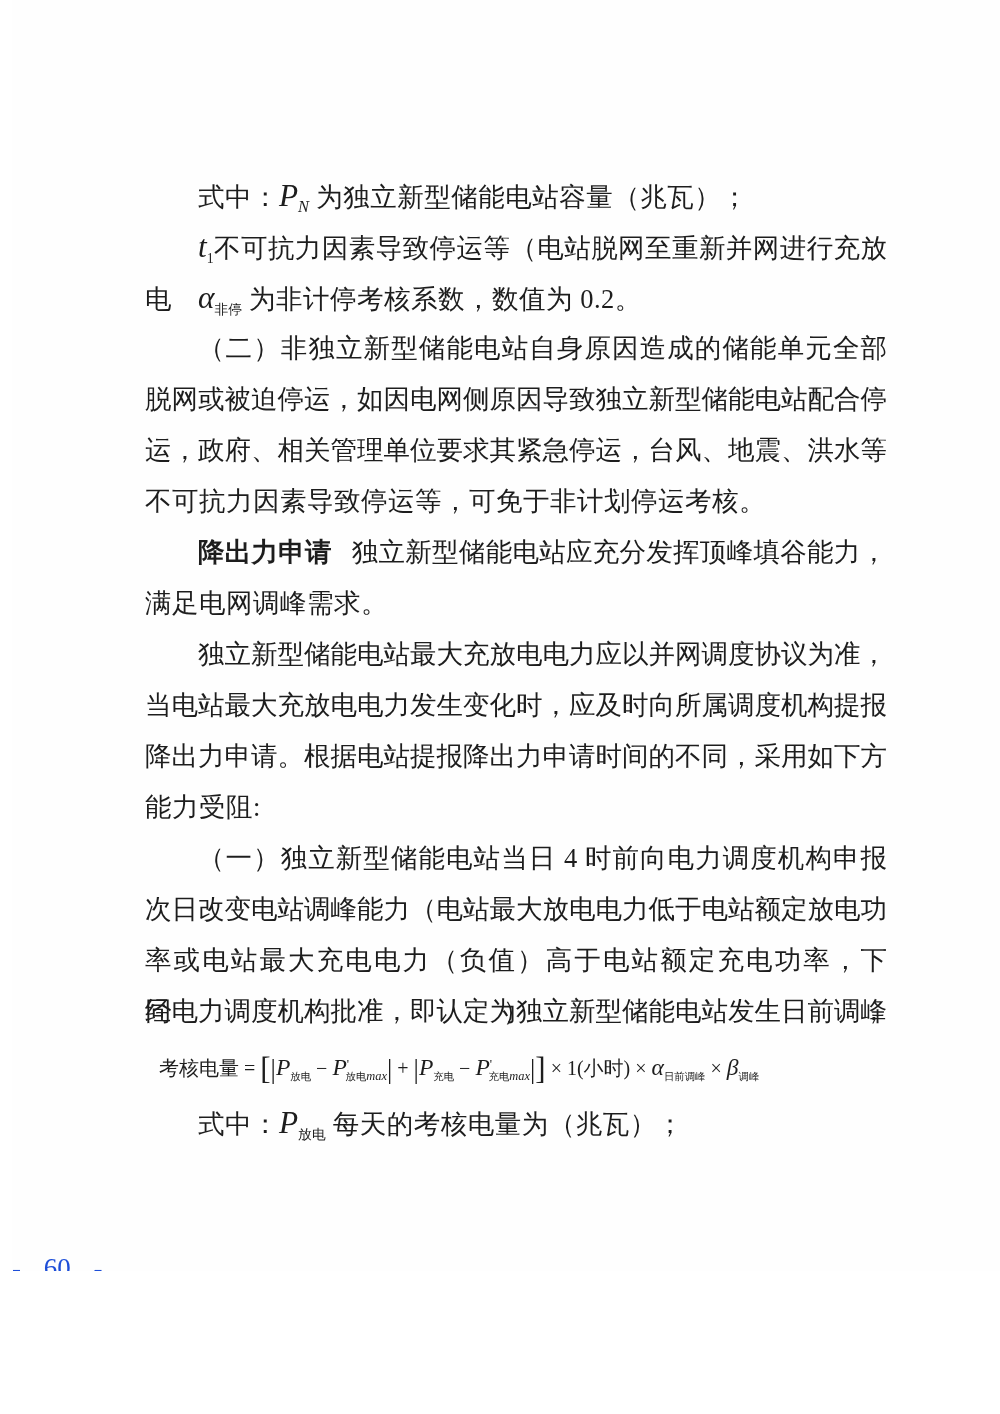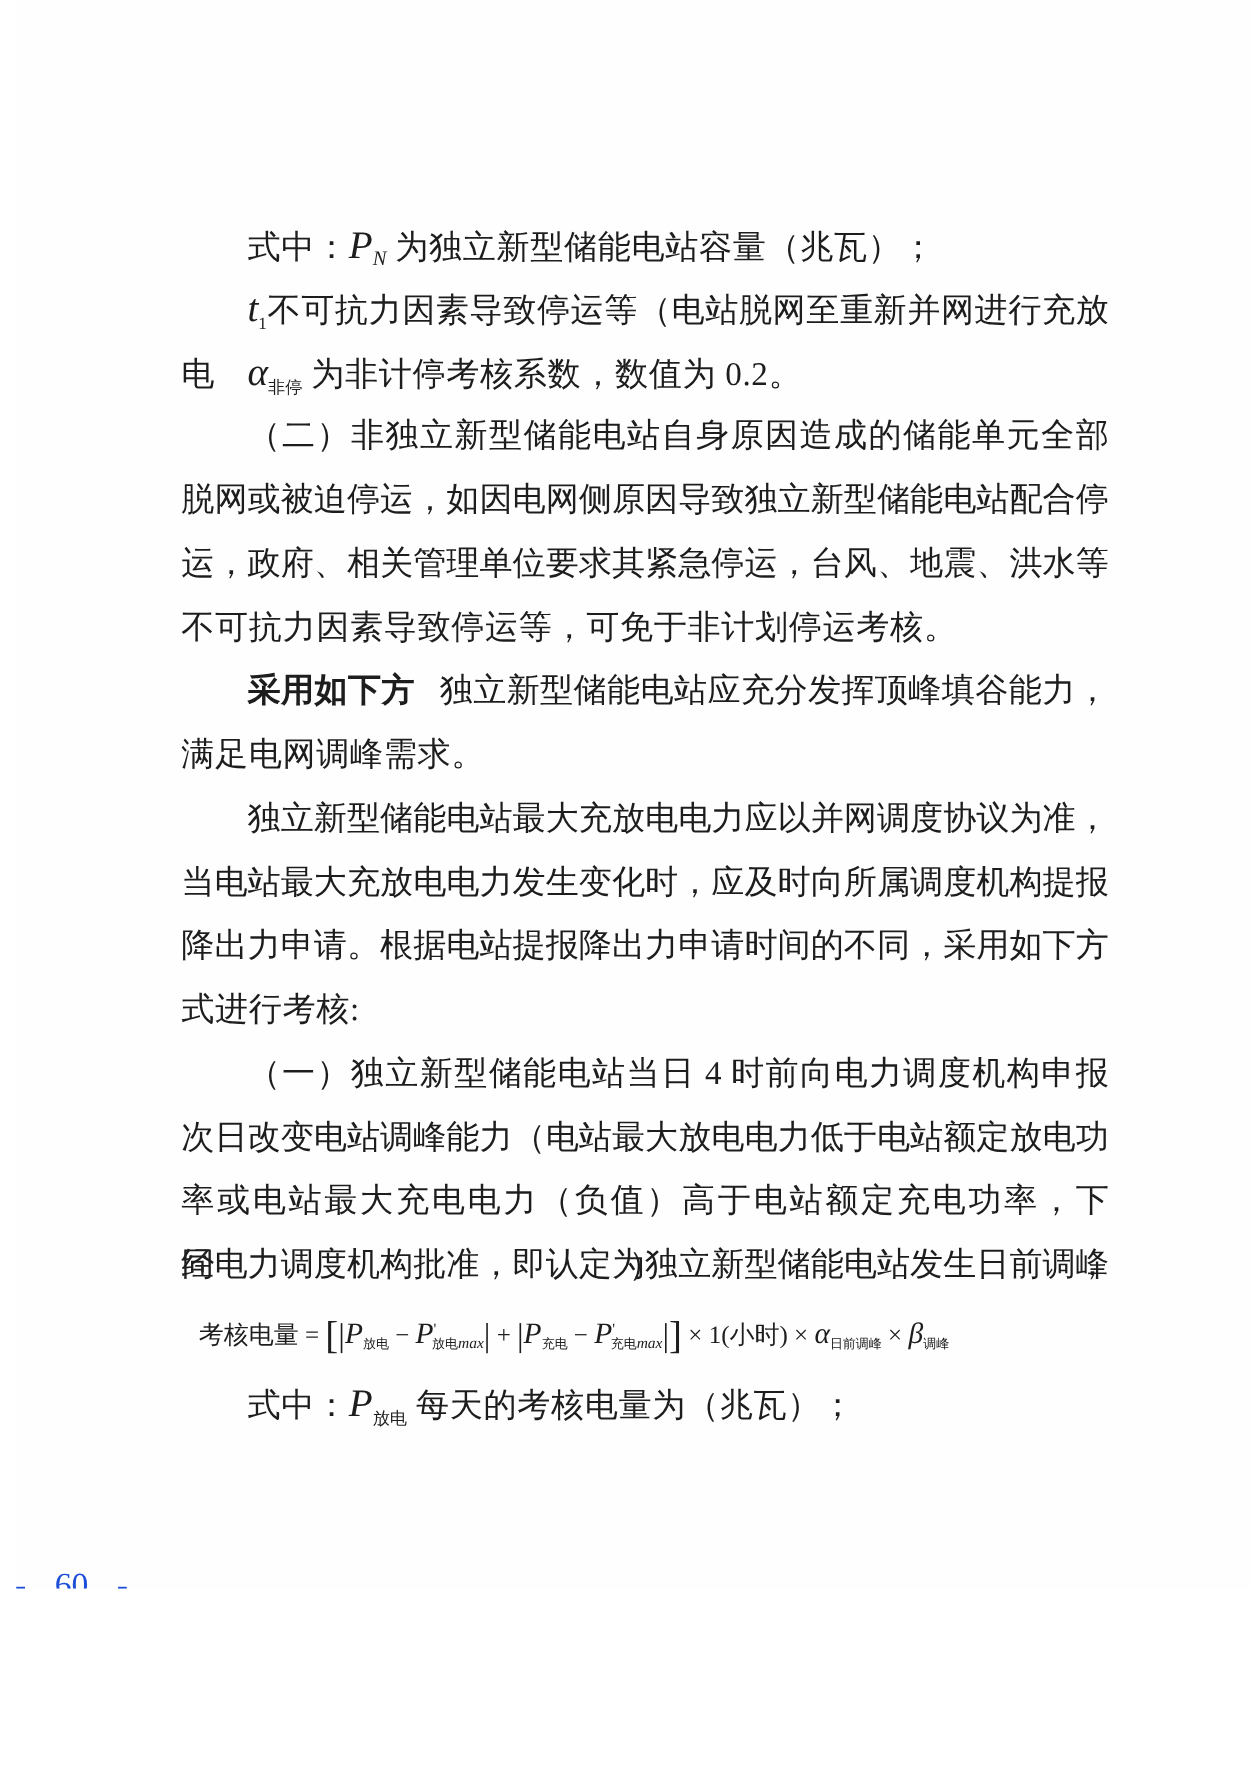--- a/index.html
+++ b/index.html
@@ -108,26 +108,26 @@
 
 <div class="page">
   <div class="doc-body" id="doc-lines">
       <div class="line ind"><span>式中：</span><span class="seg-var">P</span><span class="seg-subvar">N</span><span> 为独立新型储能电站容量（兆瓦）；</span></div>
       <div class="line ind full"><span class="seg-var">t</span><span class="seg-sub">1</span><span>不可抗力因素导致停运等（电站脱网至重新并网进行充放电</span></div>
       <div class="line ind"><span class="seg-var">α</span><span class="seg-sub">非停</span><span> 为非计停考核系数，数值为 0.2。</span></div>
       <div class="line ind full"><span>（二）非独立新型储能电站自身原因造成的储能单元全部</span></div>
       <div class="line full"><span>脱网或被迫停运，如因电网侧原因导致独立新型储能电站配合停</span></div>
       <div class="line full"><span>运，政府、相关管理单位要求其紧急停运，台风、地震、洪水等</span></div>
       <div class="line"><span>不可抗力因素导致停运等，可免于非计划停运考核。</span></div>
-      <div class="line ind full"><span class="seg-bold">采用如下方</span><span>独立新型储能电站应充分发挥顶峰填谷能力，</span></div>
+      <div class="line ind full"><span class="seg-bold">降出力申请</span><span>独立新型储能电站应充分发挥顶峰填谷能力，</span></div>
       <div class="line"><span>满足电网调峰需求。</span></div>
       <div class="line ind full"><span>独立新型储能电站最大充放电电力应以并网调度协议为准，</span></div>
       <div class="line full"><span>当电站最大充放电电力发生变化时，应及时向所属调度机构提报</span></div>
       <div class="line full"><span>降出力申请。根据电站提报降出力申请时间的不同，采用如下方</span></div>
-      <div class="line"><span>式进行考核:</span></div>
+      <div class="line"><span>能力受阻:</span></div>
       <div class="line ind full"><span>（一）独立新型储能电站当日 4 时前向电力调度机构申报</span></div>
       <div class="line full"><span>次日改变电站调峰能力（电站最大放电电力低于电站额定放电功</span></div>
       <div class="line full"><span>率或电站最大充电电力（负值）高于电站额定充电功率，下同），</span></div>
       <div class="line full"><span>经电力调度机构批准，即认定为独立新型储能电站发生日前调峰</span></div>
       <div class="line formula"><span>考核电量</span><span class="seg-op"> = </span><span class="seg-bracket">[</span><span class="seg-bar">|</span><span class="seg-var">P</span><span class="seg-sub">放电</span><span class="seg-op"> − </span><span class="seg-var">P</span><span class="seg-sup">'</span><span class="seg-sub">放电</span><span class="seg-subvar">max</span><span class="seg-bar">|</span><span class="seg-op"> + </span><span class="seg-bar">|</span><span class="seg-var">P</span><span class="seg-sub">充电</span><span class="seg-op"> − </span><span class="seg-var">P</span><span class="seg-sup">'</span><span class="seg-sub">充电</span><span class="seg-subvar">max</span><span class="seg-bar">|</span><span class="seg-bracket">]</span><span class="seg-op"> × 1(小时) × </span><span class="seg-var">α</span><span class="seg-sub">日前调峰</span><span class="seg-op"> × </span><span class="seg-var">β</span><span class="seg-sub">调峰</span></div>
       <div class="line ind"><span>式中：</span><span class="seg-var">P</span><span class="seg-sub">放电</span><span> 每天的考核电量为（兆瓦）；</span></div>
     </div>
   <div class="page-number">- 60 -</div>
 </div>
 

